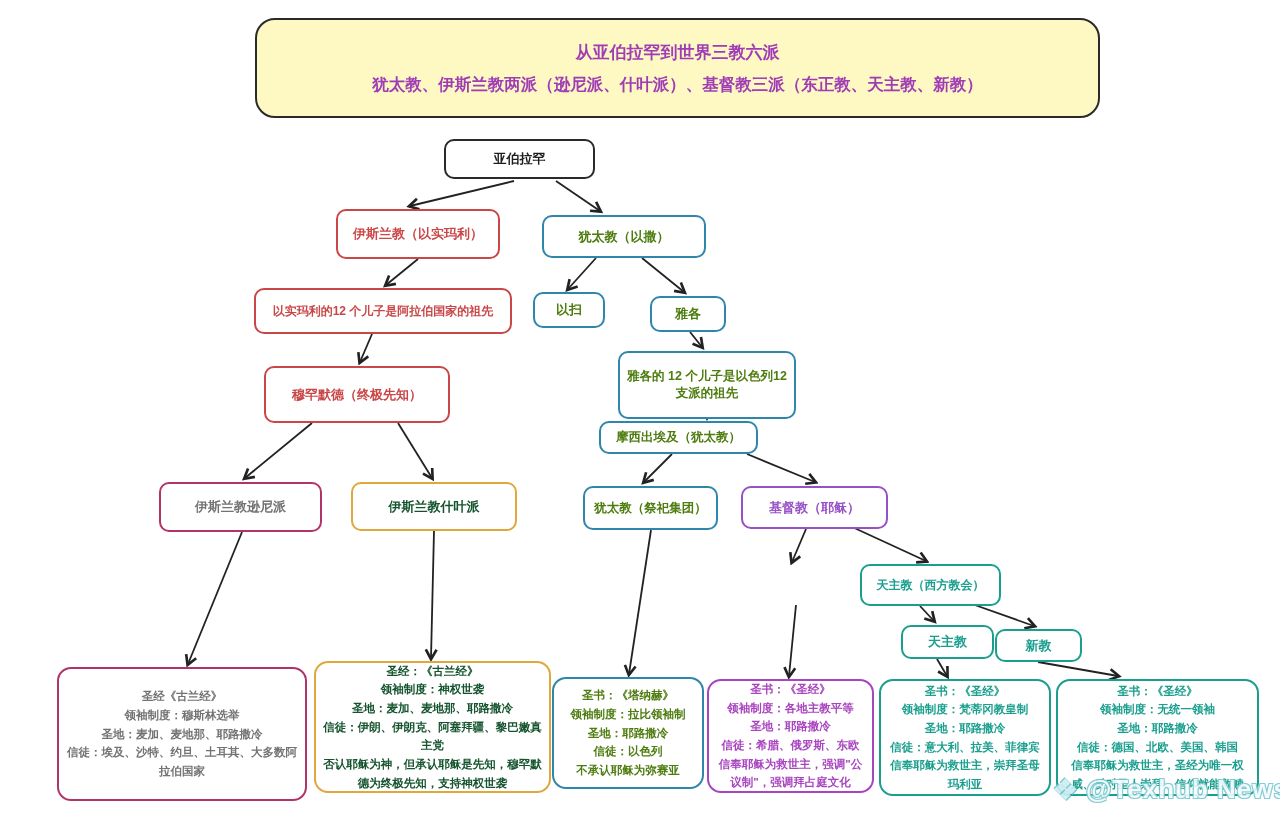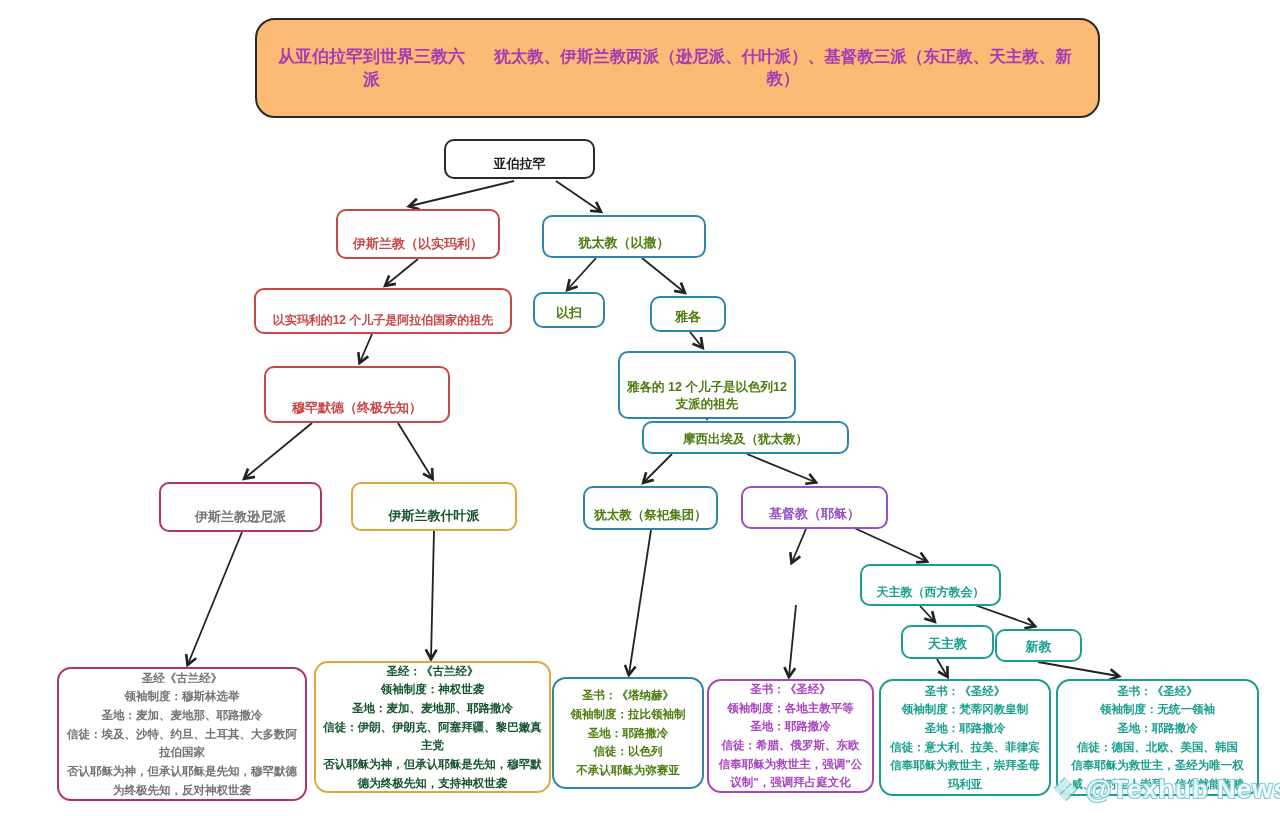--- a/index.html
+++ b/index.html
@@ -7,31 +7,31 @@
     width:1280px;height:816px;position:relative;background:#ffffff;
     font-family:"Liberation Sans","DejaVu Sans",sans-serif;
     overflow:hidden;
   }
   .canvas{position:absolute;inset:0;width:1280px;height:816px;}
   svg.edges{position:absolute;left:0;top:0;width:1280px;height:816px;z-index:1;}
   .edge{stroke:#222222;stroke-width:1.8px;fill:none;}
 
   .title-box{
     position:absolute;left:255px;top:18px;width:845px;height:100px;z-index:2;
-    border:2.5px solid #2a2a2a;border-radius:20px;background:#fdba74;
-    display:flex;align-items:center;justify-content:center;
+    border:2.5px solid #2a2a2a;border-radius:20px;background:#fef9c3;
+    display:flex;flex-direction:column;align-items:center;justify-content:center;
     gap:10px;color:#a03cb5;font-weight:bold;box-sizing:border-box;padding:4px 14px;
     text-align:center;
   }
   .title-line1{font-size:17px;}
   .title-line2{font-size:16.5px;}
 
   .node{
     position:absolute;z-index:2;border:2px solid;border-radius:10px;background:#ffffff;
-    display:flex;align-items:flex-end;justify-content:center;text-align:center;
+    display:flex;align-items:center;justify-content:center;text-align:center;
     font-weight:bold;font-size:13px;box-sizing:border-box;padding:4px 7px;line-height:1.35;
   }
   .detail{
     position:absolute;z-index:2;border:2px solid;border-radius:14px;background:#ffffff;
     display:flex;flex-direction:column;align-items:center;justify-content:center;
     text-align:center;font-weight:bold;font-size:11.5px;line-height:1.62;
     box-sizing:border-box;padding:6px 7px;
   }
   .c-black {border-color:#2a2a2a;color:#1d1d1d;}
   .c-red   {border-color:#c94747;color:#c94747;}
@@ -121,21 +121,21 @@
   </div>
 
   <div class="node c-red" style="left:264px;top:366px;width:186px;height:57px;">
     <span>穆罕默德（终极先知）</span>
   </div>
 
   <div class="node c-blue" style="left:618px;top:351px;width:178px;height:68px;font-size:12.5px;">
     <span>雅各的 12 个儿子是以色列12支派的祖先</span>
   </div>
 
-  <div class="node c-blue" style="left:642px;top:421px;width:207px;height:33px;font-size:12.5px;">
+  <div class="node c-blue" style="left:599px;top:421px;width:159px;height:33px;font-size:12.5px;">
     <span>摩西出埃及（犹太教）</span>
   </div>
 
   <div class="node c-crimson" style="left:159px;top:482px;width:163px;height:50px;">
     <span>伊斯兰教逊尼派</span>
   </div>
 
   <div class="node c-orange" style="left:351px;top:482px;width:166px;height:49px;">
     <span>伊斯兰教什叶派</span>
   </div>
@@ -159,21 +159,20 @@
 
   <div class="node c-teal" style="left:995px;top:629px;width:87px;height:33px;">
     <span>新教</span>
   </div>
 
   <div class="detail c-crimson" style="left:57px;top:667px;width:250px;height:134px;">
     <div>圣经《古兰经》</div>
     <div>领袖制度：穆斯林选举</div>
     <div>圣地：麦加、麦地那、耶路撒冷</div>
     <div>信徒：埃及、沙特、约旦、土耳其、大多数阿拉伯国家</div>
-    <div>否认耶稣为神，但承认耶稣是先知，穆罕默德为终极先知，反对神权世袭</div>
   </div>
 
   <div class="detail c-orange" style="left:314px;top:661px;width:237px;height:132px;">
     <div>圣经：《古兰经》</div>
     <div>领袖制度：神权世袭</div>
     <div>圣地：麦加、麦地那、耶路撒冷</div>
     <div>信徒：伊朗、伊朗克、阿塞拜疆、黎巴嫩真主党</div>
     <div>否认耶稣为神，但承认耶稣是先知，穆罕默德为终极先知，支持神权世袭</div>
   </div>
 

